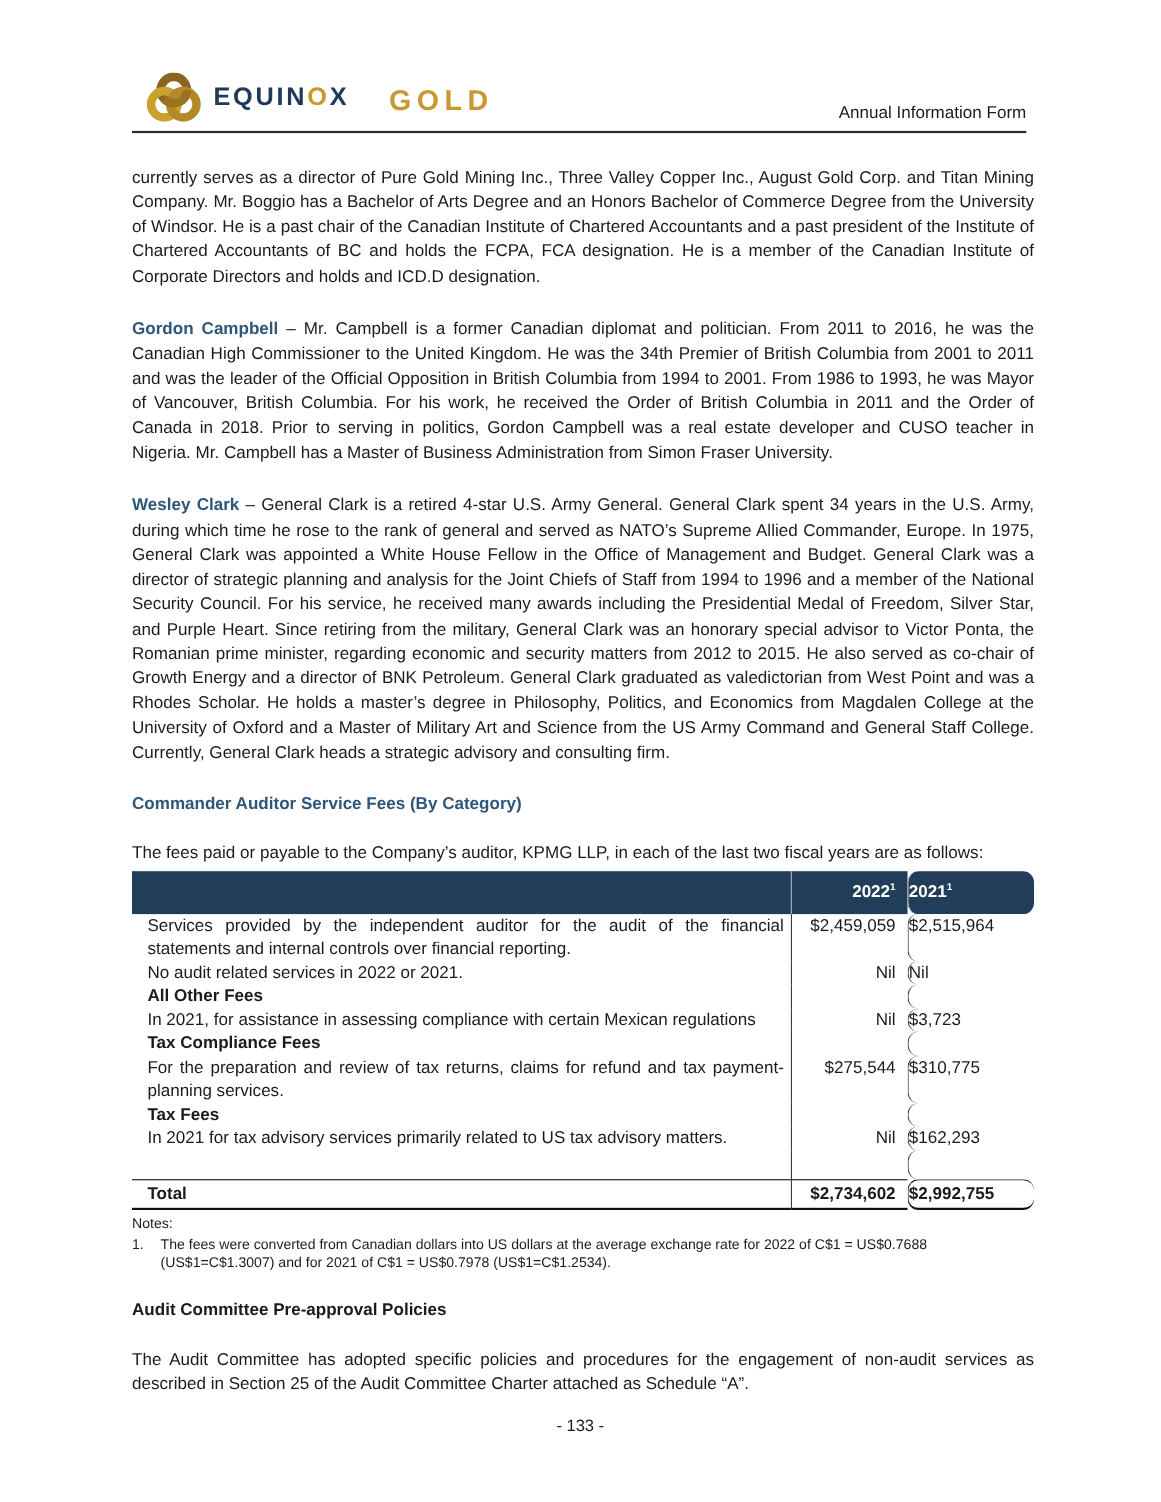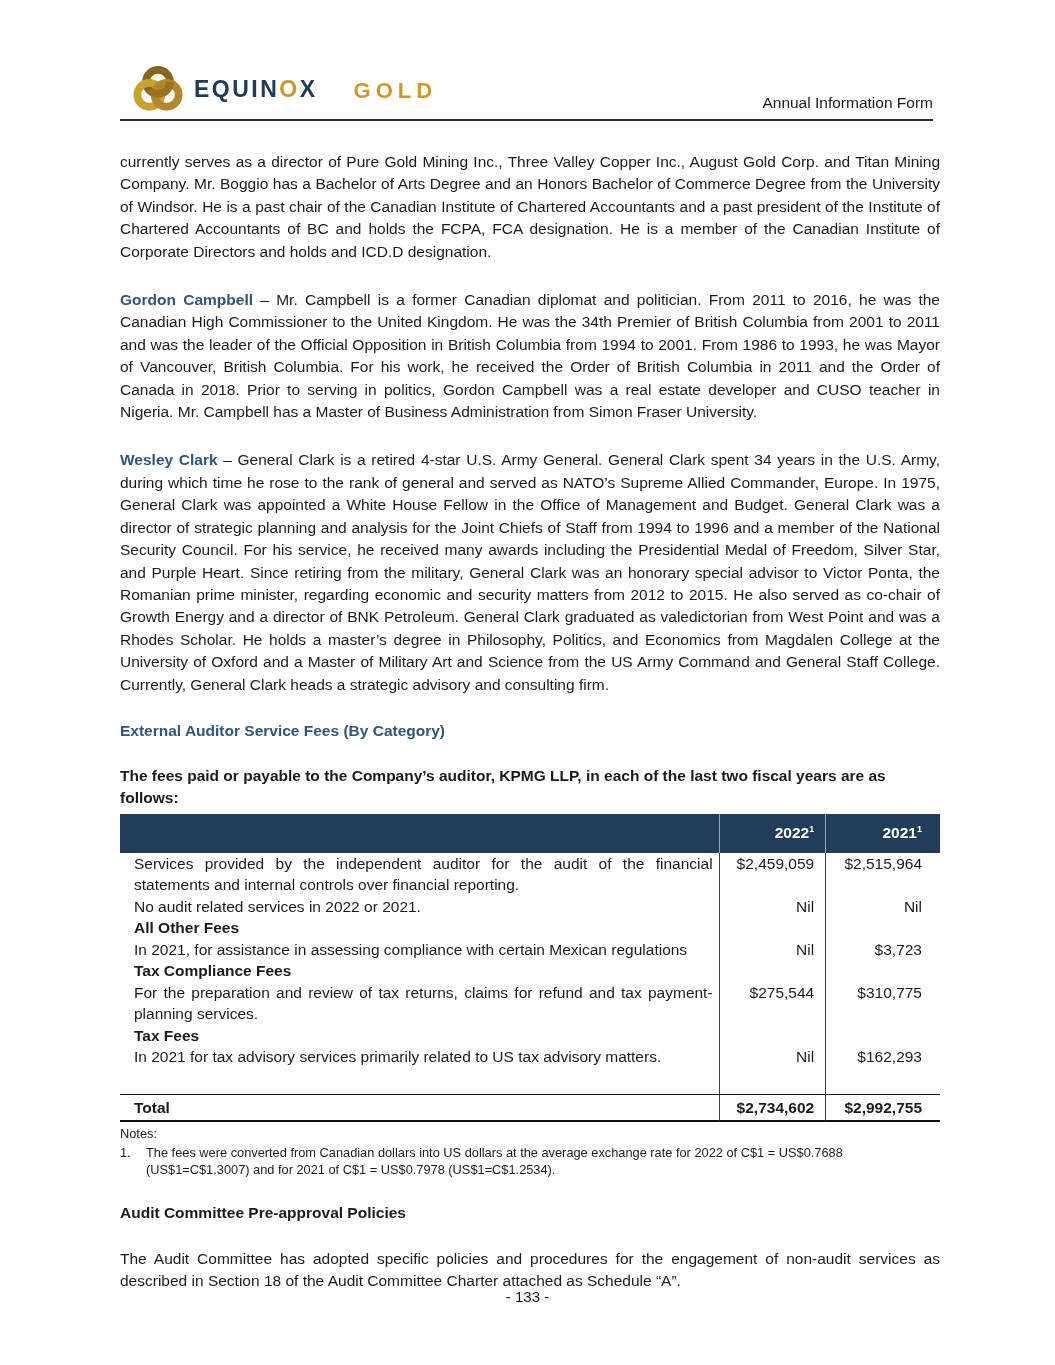--- a/index.html
+++ b/index.html
@@ -17,44 +17,44 @@
     margin:66px 122px 0 120px;
     display:flex; justify-content:space-between; align-items:flex-end;
     border-bottom:2px solid #2b2b2b;
     padding-bottom:3px;
   }
   .logo { display:flex; align-items:center; gap:10px; margin-left:12px; margin-bottom:2px; }
   .logo-knot { width:52px; height:48px; }
   .logo-text { display:flex; flex-direction:row; line-height:1; }
   .brand-l1 { font-size:23px; font-weight:bold; letter-spacing:2.5px; color:#21395b; }
   .brand-l1 .gold-o { color:#c9992f; }
-  .brand-l2 { font-size:22px; font-weight:bold; letter-spacing:5px; color:#c9992f; margin-top:2px; padding-left:36px; }
+  .brand-l2 { font-size:26px; font-weight:bold; letter-spacing:5px; color:#c9992f; margin-top:2px; padding-left:36px; }
   .doc-title { font-size:15.5px; color:#1b1b1b; padding-bottom:4px; }
   
   .main { margin:0 115px 0 120px; }
   .para {
     font-size:15.5px; line-height:22.4px;
     text-align:justify;
     margin-top:26px;
   }
   .para:first-child { margin-top:30px; }
   .person-name { font-weight:bold; color:#2e567a; }
   .section-heading {
     font-size:15.5px; font-weight:bold; color:#2e567a;
     margin-top:26px;
   }
   .section-heading.black { color:#1b1b1b; }
-  .table-intro { font-size:15.5px; line-height:22px; margin-top:25px;font-weight:bold; }
+  .table-intro { font-size:15.5px; line-height:22px; margin-top:25px; }
   
   .fees-table { display:table; width:100%; table-layout:fixed; margin-top:5px; font-size:15.5px; }
   .trow { display:table-row; }
   .tcell { display:table-cell; vertical-align:top; line-height:21.5px; }
   .c1 { width:73%; padding:0 6px 0 14px; text-align:justify; }
   .c2 { width:13%; text-align:right; padding-right:11px; border-left:1px solid #3d3d3d; }
-  .c3 { width:14%; text-align:right; padding-right:18px; border-left:1px solid #3d3d3d; }
+  .c3 { width:14%; padding-right:18px; border-left:1px solid #3d3d3d;border-radius:10px; }
   .thead .tcell {
     background:#213d59; color:#ffffff; font-weight:bold;
     height:39px; line-height:24px; vertical-align:middle;
   }
   .thead .c2, .thead .c3 { border-left:1px solid #9aa7b4; }
   .thead sup { font-size:9px; line-height:0; }
   .section-row .c1 { font-weight:bold; }
   .spacer-row .tcell { height:26px; }
   .total-row .tcell {
     font-weight:bold;
@@ -92,21 +92,21 @@
   </div>
 
   <div class="main">
 
     <p class="para">currently serves as a director of Pure Gold Mining Inc., Three Valley Copper Inc., August Gold Corp. and Titan Mining Company. Mr. Boggio has a Bachelor of Arts Degree and an Honors Bachelor of Commerce Degree from the University of Windsor. He is a past chair of the Canadian Institute of Chartered Accountants and a past president of the Institute of Chartered Accountants of BC and holds the FCPA, FCA designation. He is a member of the Canadian Institute of Corporate Directors and holds and ICD.D designation.</p>
 
     <p class="para"><span class="person-name">Gordon Campbell</span><span> – Mr. Campbell is a former Canadian diplomat and politician. From 2011 to 2016, he was the Canadian High Commissioner to the United Kingdom. He was the 34th Premier of British Columbia from 2001 to 2011 and was the leader of the Official Opposition in British Columbia from 1994 to 2001. From 1986 to 1993, he was Mayor of Vancouver, British Columbia. For his work, he received the Order of British Columbia in 2011 and the Order of Canada in 2018. Prior to serving in politics, Gordon Campbell was a real estate developer and CUSO teacher in Nigeria. Mr. Campbell has a Master of Business Administration from Simon Fraser University.</span></p>
 
     <p class="para"><span class="person-name">Wesley Clark</span><span> – General Clark is a retired 4-star U.S. Army General.  General Clark spent 34 years in the U.S. Army, during which time he rose to the rank of general and served as NATO’s Supreme Allied Commander, Europe. In 1975, General Clark was appointed a White House Fellow in the Office of Management and Budget. General Clark was a director of strategic planning and analysis for the Joint Chiefs of Staff from 1994 to 1996 and a member of the National Security Council. For his service, he received many awards including the Presidential Medal of Freedom, Silver Star, and Purple Heart. Since retiring from the military, General Clark was an honorary special advisor to Victor Ponta, the Romanian prime minister, regarding economic and security matters from 2012 to 2015. He also served as co-chair of Growth Energy and a director of BNK Petroleum. General Clark graduated as valedictorian from West Point and was a Rhodes Scholar. He holds a master’s degree in Philosophy, Politics, and Economics from Magdalen College at the University of Oxford and a Master of Military Art and Science from the US Army Command and General Staff College. Currently, General Clark heads a strategic advisory and consulting firm.</span></p>
 
-    <h3 class="section-heading">External Auditor Service Fees (By Category)</h3>
+    <h3 class="section-heading">Commander Auditor Service Fees (By Category)</h3>
 
     <p class="table-intro">The fees paid or payable to the Company’s auditor, KPMG LLP, in each of the last two fiscal years are as follows:</p>
 
     <div class="fees-table">
       <div class="trow thead">
         <div class="tcell c1"></div>
         <div class="tcell c2"><span>2022</span><sup>1</sup></div>
         <div class="tcell c3"><span>2021</span><sup>1</sup></div>
       </div>
 
@@ -171,19 +171,19 @@
     <div class="notes">
       <div>Notes:</div>
       <div class="note-item">
         <div class="note-num">1.</div>
         <div class="note-text">The fees were converted from Canadian dollars into US dollars at the average exchange rate for 2022 of C$1 = US$0.7688 (US$1=C$1.3007) and for 2021 of C$1 = US$0.7978 (US$1=C$1.2534).</div>
       </div>
     </div>
 
     <h3 class="section-heading black">Audit Committee Pre-approval Policies</h3>
 
-    <p class="para">The Audit Committee has adopted specific policies and procedures for the engagement of non-audit services as described in Section 18 of the Audit Committee Charter attached as Schedule “A”.</p>
+    <p class="para">The Audit Committee has adopted specific policies and procedures for the engagement of non-audit services as described in Section 25 of the Audit Committee Charter attached as Schedule “A”.</p>
 
   </div>
 
   <div class="footer">- 133 -</div>
 
 </div>
 
 </body></html>

